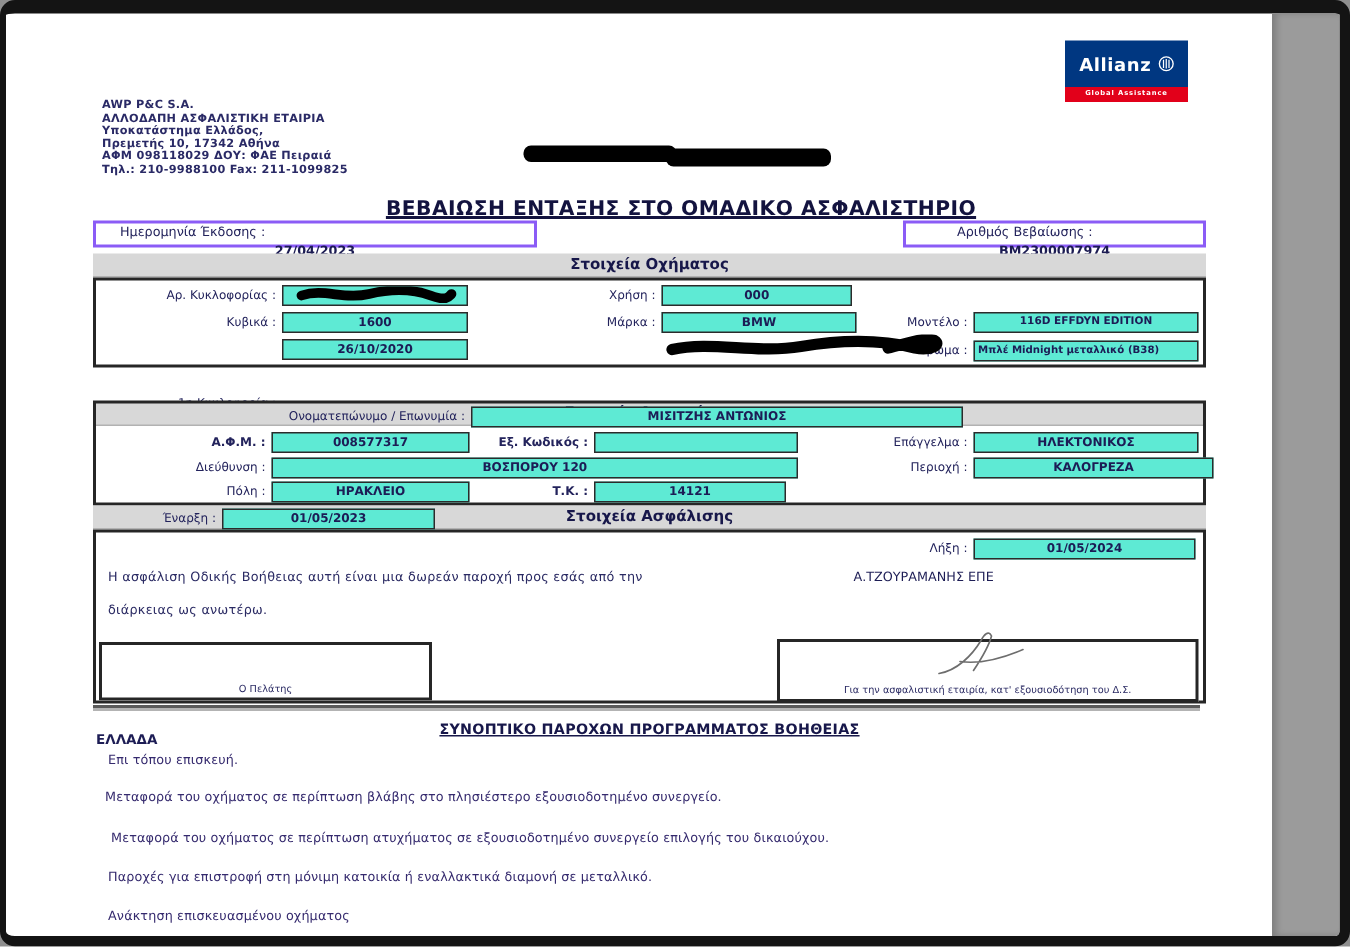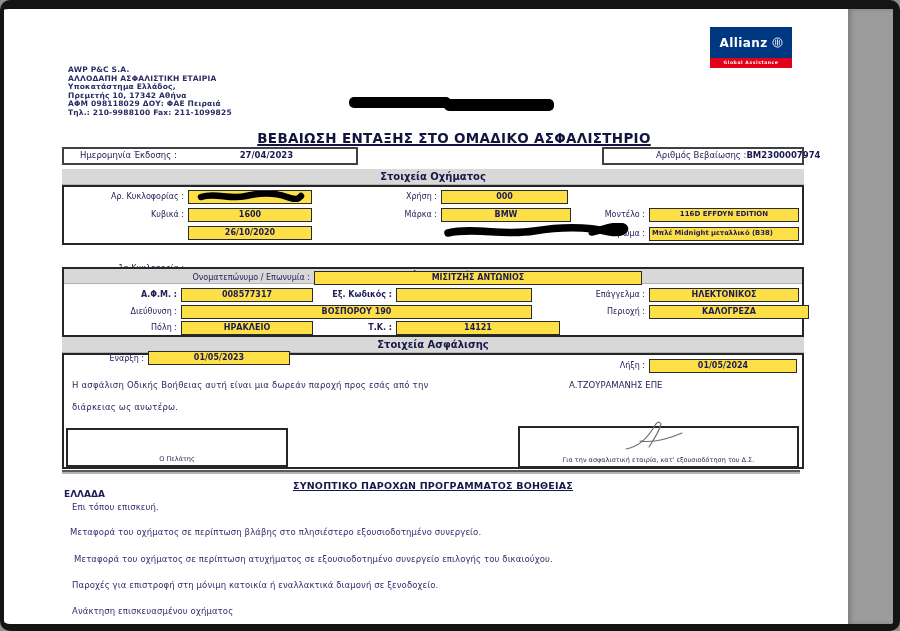--- a/index.html
+++ b/index.html
@@ -34,41 +34,41 @@
   }
 
   .company { font-size:7.5px; line-height:8.6px; font-weight:bold; color:#2a2a66; letter-spacing:.2px; }
 
   .title-wrap { text-align:center; }
   .title-text {
     font-size:13.5px; font-weight:bold; color:#13133f; letter-spacing:.3px;
     text-decoration:underline; text-decoration-thickness:2px;
   }
 
-  .hbox { border:2px solid #404040; display:flex; background:#fff; }
+  .hbox { border:2px solid #8b5cf6; display:flex; background:#fff;flex-direction:column; }
   .ilbl { font-size:8.5px; line-height:13px; color:#23235c; white-space:nowrap; }
   .ival { flex:1; text-align:center; font-weight:bold; font-size:8.5px; line-height:13px; color:#1b1b52; }
 
   .secbar {
     position:absolute; left:58px; width:742px; height:15px;
     background:#d8d8d8; box-shadow:0 1px 0 #b2b2b2;
     text-align:center; font-weight:bold; font-size:10px; line-height:15px; color:#17174a;
   }
   .outbox { position:absolute; border:2px solid #262626; background:transparent; }
 
   .fg { position:absolute; display:flex; align-items:flex-start; }
   .lbl {
     display:inline-block; text-align:right; font-size:8px; line-height:13px;
     color:#23235c; padding-right:4px; white-space:nowrap;
   }
   .lbl.b { font-weight:bold; }
   .vbox {
     display:inline-block; border:1.5px solid #2b2b2b; height:14px;
     font-size:8px; font-weight:bold; text-align:center; line-height:11px;
-    color:#1c1c55; background:#fde047; white-space:nowrap; vertical-align:top; overflow:visible;
+    color:#1c1c55; background:#5eead4; white-space:nowrap; vertical-align:top; overflow:visible;
   }
   .vbox.small { font-size:7px; }
   .vbox.tiny  { font-size:6.8px; text-align:left; padding-left:2px; }
 
   .redact { background:#000; border-radius:5px; }
   .note { font-size:8.5px; color:#2a2a63; letter-spacing:.2px; white-space:nowrap; }
   .provider { font-size:8.5px; font-weight:normal; color:#1d1d55; white-space:nowrap; }
 
   .sigbox { position:absolute; border:2px solid #262626; background:#fff; }
   .sig-caption {
@@ -115,21 +115,21 @@
 
     <div class="abs title-wrap" style="left:70px; top:119px; width:760px;">
       <span class="title-text">ΒΕΒΑΙΩΣΗ ΕΝΤΑΞΗΣ ΣΤΟ ΟΜΑΔΙΚΟ ΑΣΦΑΛΙΣΤΗΡΙΟ</span>
     </div>
 
     <div class="abs hbox" style="left:58px; top:138px; width:296px; height:18px;">
       <span class="ilbl" style="padding-left:16px;">Ημερομηνία Έκδοσης :</span>
       <span class="ival">27/04/2023</span>
     </div>
     <div class="abs hbox" style="left:598px; top:138px; width:202px; height:18px;">
-      <span class="ilbl" style="padding-left:52px;">Αριθμός Βεβαίωσης :</span>
+      <span class="ilbl" style="padding-left:34px;">Αριθμός Βεβαίωσης :</span>
       <span class="ival">BM2300007974</span>
     </div>
 
     <div class="secbar" style="top:160px;">Στοιχεία Οχήματος</div>
     <div class="outbox" style="left:58px; top:176px; width:742px; height:60px;"></div>
 
     <div class="fg" style="left:62px; top:181px;">
       <span class="lbl" style="width:122px;">Αρ. Κυκλοφορίας :</span>
       <span class="vbox" style="width:124px;"><svg width="118" height="11" viewBox="0 0 118 11">
             <path d="M10 6 C 25 1, 38 9, 55 5 S 85 2, 96 6 S 108 7, 110 5" stroke="#000" stroke-width="6.5" fill="none" stroke-linecap="round"></path>
@@ -182,40 +182,40 @@
       <span class="lbl b" style="width:72px;">Εξ. Κωδικός :</span>
       <span class="vbox" style="width:136px;"></span>
     </div>
     <div class="fg" style="left:563px; top:279px;">
       <span class="lbl" style="width:82px;">Επάγγελμα :</span>
       <span class="vbox" style="width:150px;">ΗΛΕΚΤΟΝΙΚΟΣ</span>
     </div>
 
     <div class="fg" style="left:62px; top:296px;">
       <span class="lbl" style="width:115px;">Διεύθυνση :</span>
-      <span class="vbox" style="width:351px;">ΒΟΣΠΟΡΟΥ 190</span>
+      <span class="vbox" style="width:351px;">ΒΟΣΠΟΡΟΥ 120</span>
     </div>
     <div class="fg" style="left:563px; top:296px;">
       <span class="lbl" style="width:82px;">Περιοχή :</span>
       <span class="vbox" style="width:160px;">ΚΑΛΟΓΡΕΖΑ</span>
     </div>
 
     <div class="fg" style="left:62px; top:312px;">
       <span class="lbl" style="width:115px;">Πόλη :</span>
       <span class="vbox" style="width:132px;">ΗΡΑΚΛΕΙΟ</span>
     </div>
     <div class="fg" style="left:320px; top:312px;">
       <span class="lbl b" style="width:72px;">Τ.Κ. :</span>
-      <span class="vbox" style="width:164px;">14121</span>
+      <span class="vbox" style="width:128px;">14121</span>
     </div>
 
     <div class="secbar" style="top:328px;">Στοιχεία Ασφάλισης</div>
     <div class="outbox" style="left:58px; top:344px; width:742px; height:116px;"></div>
 
-    <div class="fg" style="left:62px; top:342px;align-items:center;">
+    <div class="fg" style="left:62px; top:330px;">
       <span class="lbl" style="width:82px;">Έναρξη :</span>
       <span class="vbox" style="width:142px;">01/05/2023</span>
     </div>
     <div class="fg" style="left:560px; top:350px;">
       <span class="lbl" style="width:85px;">Λήξη :</span>
       <span class="vbox" style="width:148px;">01/05/2024</span>
     </div>
 
     <div class="abs note" style="left:68px; top:371px;">Η ασφάλιση Οδικής Βοήθειας αυτή είναι μια δωρεάν παροχή προς εσάς από την</div>
     <div class="abs provider" style="left:565px; top:371px;">Α.ΤΖΟΥΡΑΜΑΝΗΣ ΕΠΕ</div>
@@ -234,17 +234,17 @@
     <div class="rule" style="left:58px; top:461px; width:738px;"></div>
 
     <div class="abs" style="left:58px; top:465px; width:742px; text-align:center;">
       <span class="foot-head">ΣΥΝΟΠΤΙΚΟ ΠΑΡΟΧΩΝ ΠΡΟΓΡΑΜΜΑΤΟΣ ΒΟΗΘΕΙΑΣ</span>
     </div>
     <div class="abs country" style="left:60px; top:480px;">ΕΛΛΑΔΑ</div>
 
     <div class="abs benefit" style="left:68px; top:493px;">Επι τόπου επισκευή.</div>
     <div class="abs benefit" style="left:66px; top:518px;">Μεταφορά του οχήματος σε περίπτωση βλάβης στο πλησιέστερο εξουσιοδοτημένο συνεργείο.</div>
     <div class="abs benefit" style="left:70px; top:545px;">Μεταφορά του οχήματος σε περίπτωση ατυχήματος σε εξουσιοδοτημένο συνεργείο επιλογής του δικαιούχου.</div>
-    <div class="abs benefit" style="left:68px; top:571px;">Παροχές για επιστροφή στη μόνιμη κατοικία ή εναλλακτικά διαμονή σε ξενοδοχείο.</div>
+    <div class="abs benefit" style="left:68px; top:571px;">Παροχές για επιστροφή στη μόνιμη κατοικία ή εναλλακτικά διαμονή σε μεταλλικό.</div>
     <div class="abs benefit" style="left:68px; top:597px;">Ανάκτηση επισκευασμένου οχήματος</div>
 
   </div>
 </div>
 
 </body></html>

